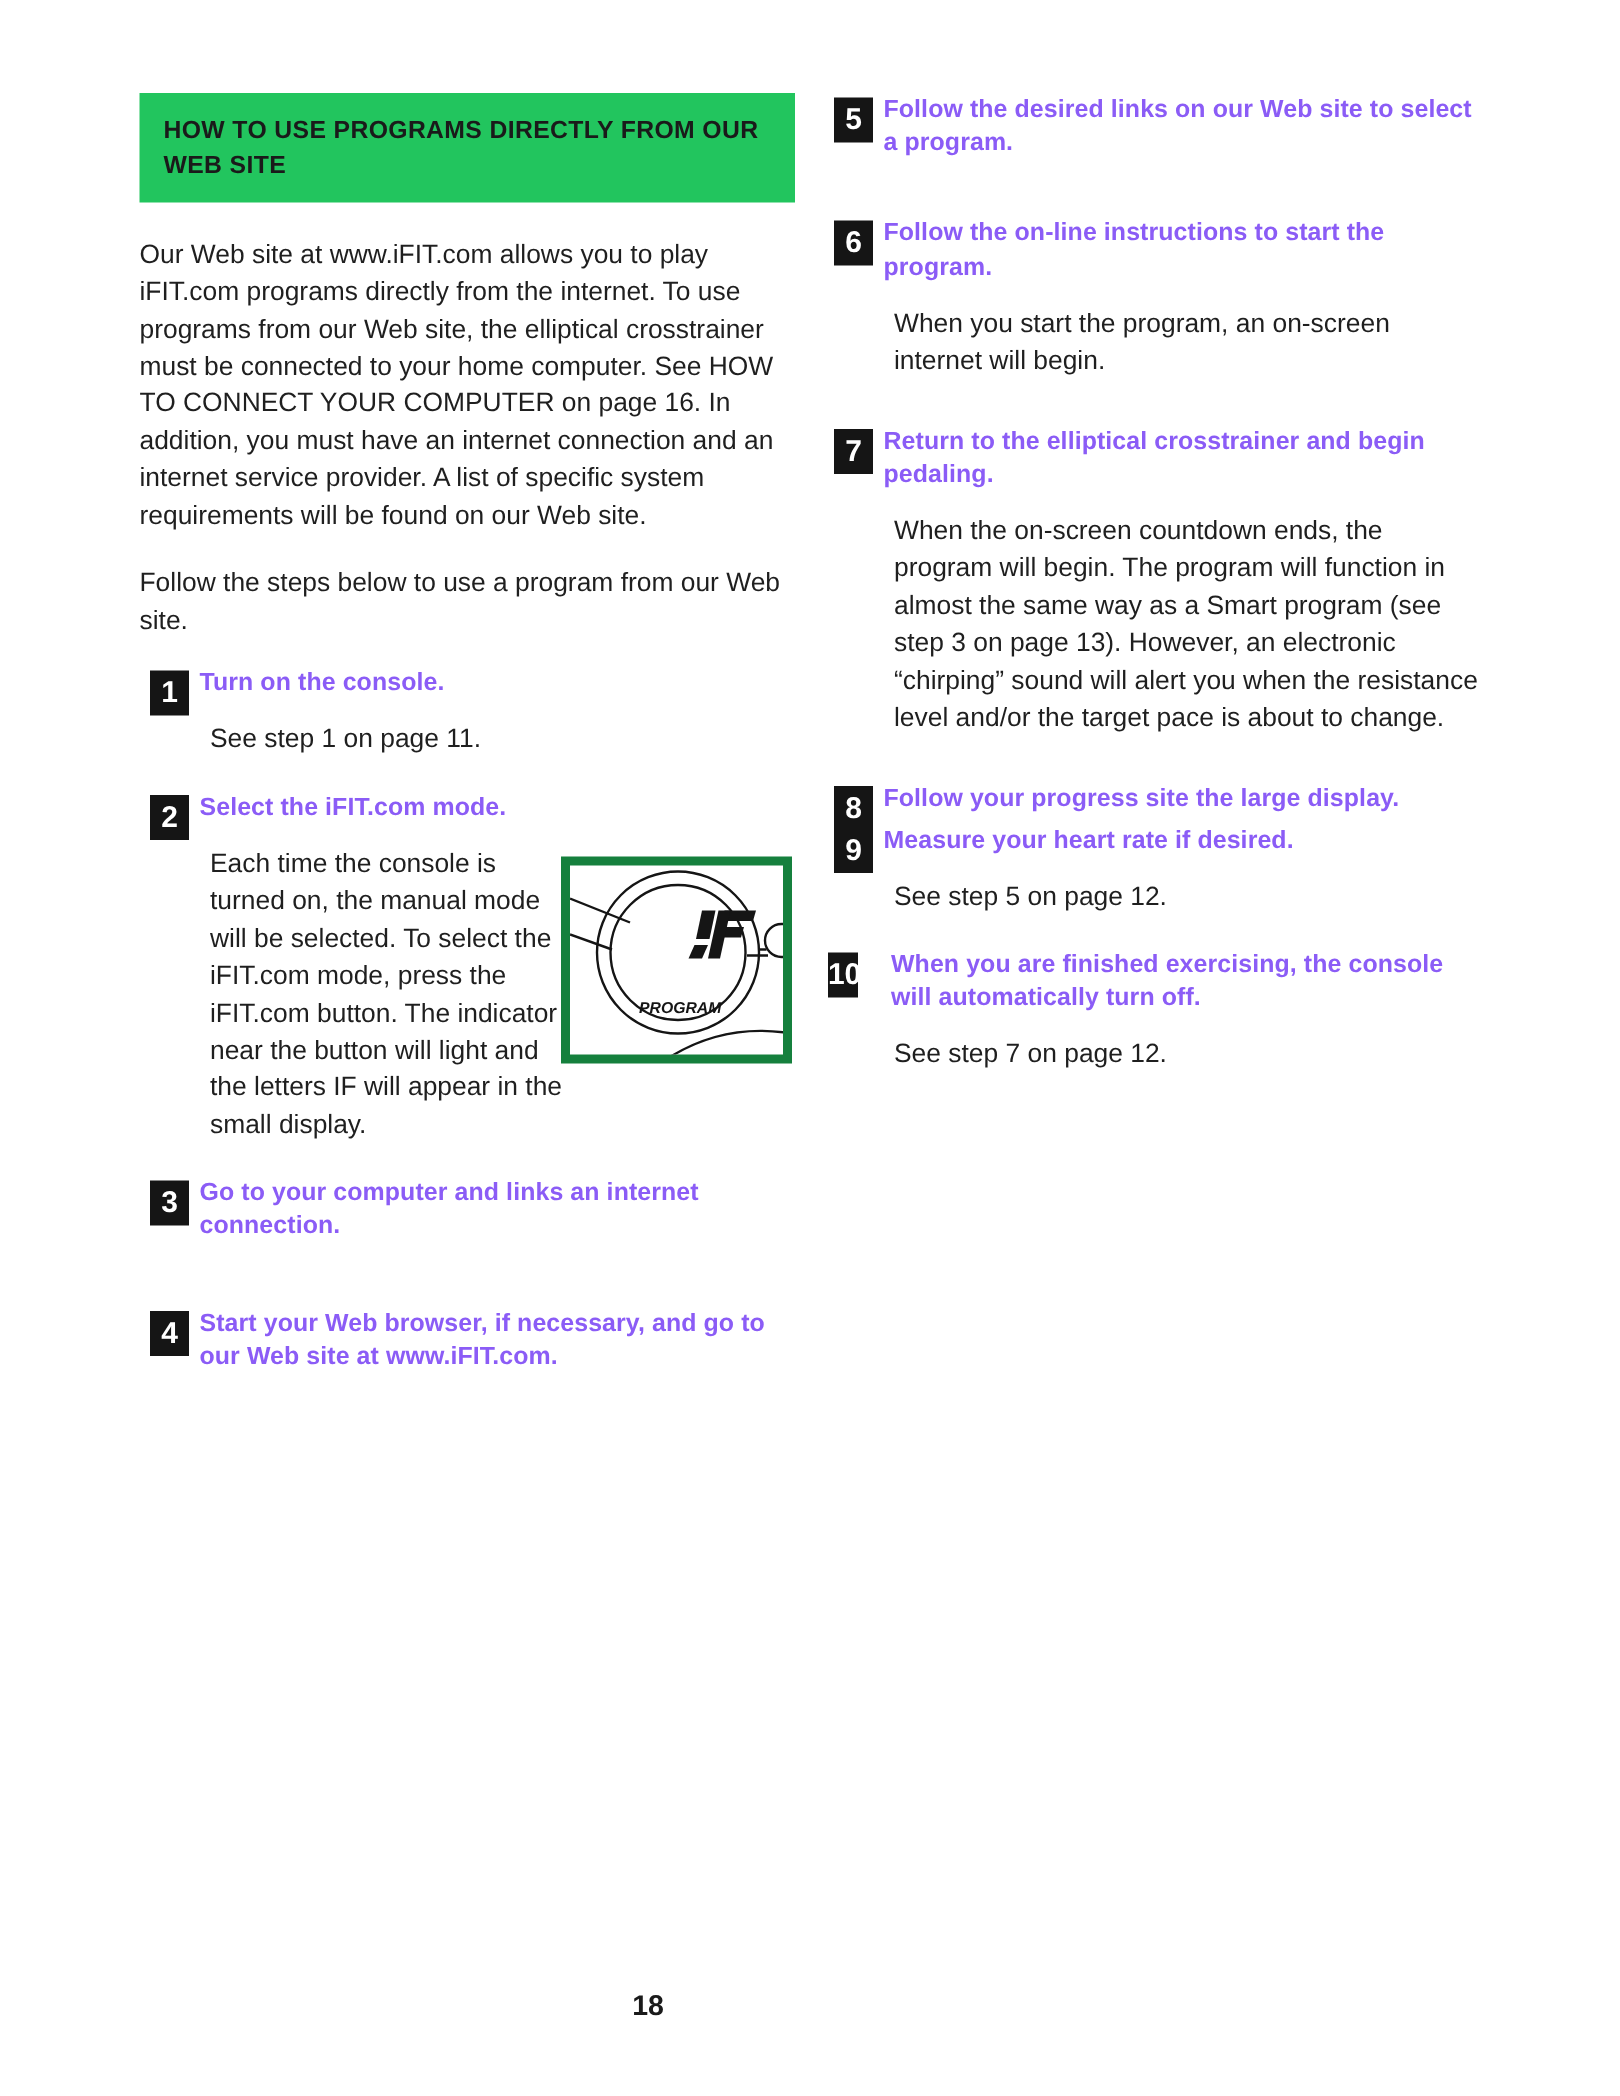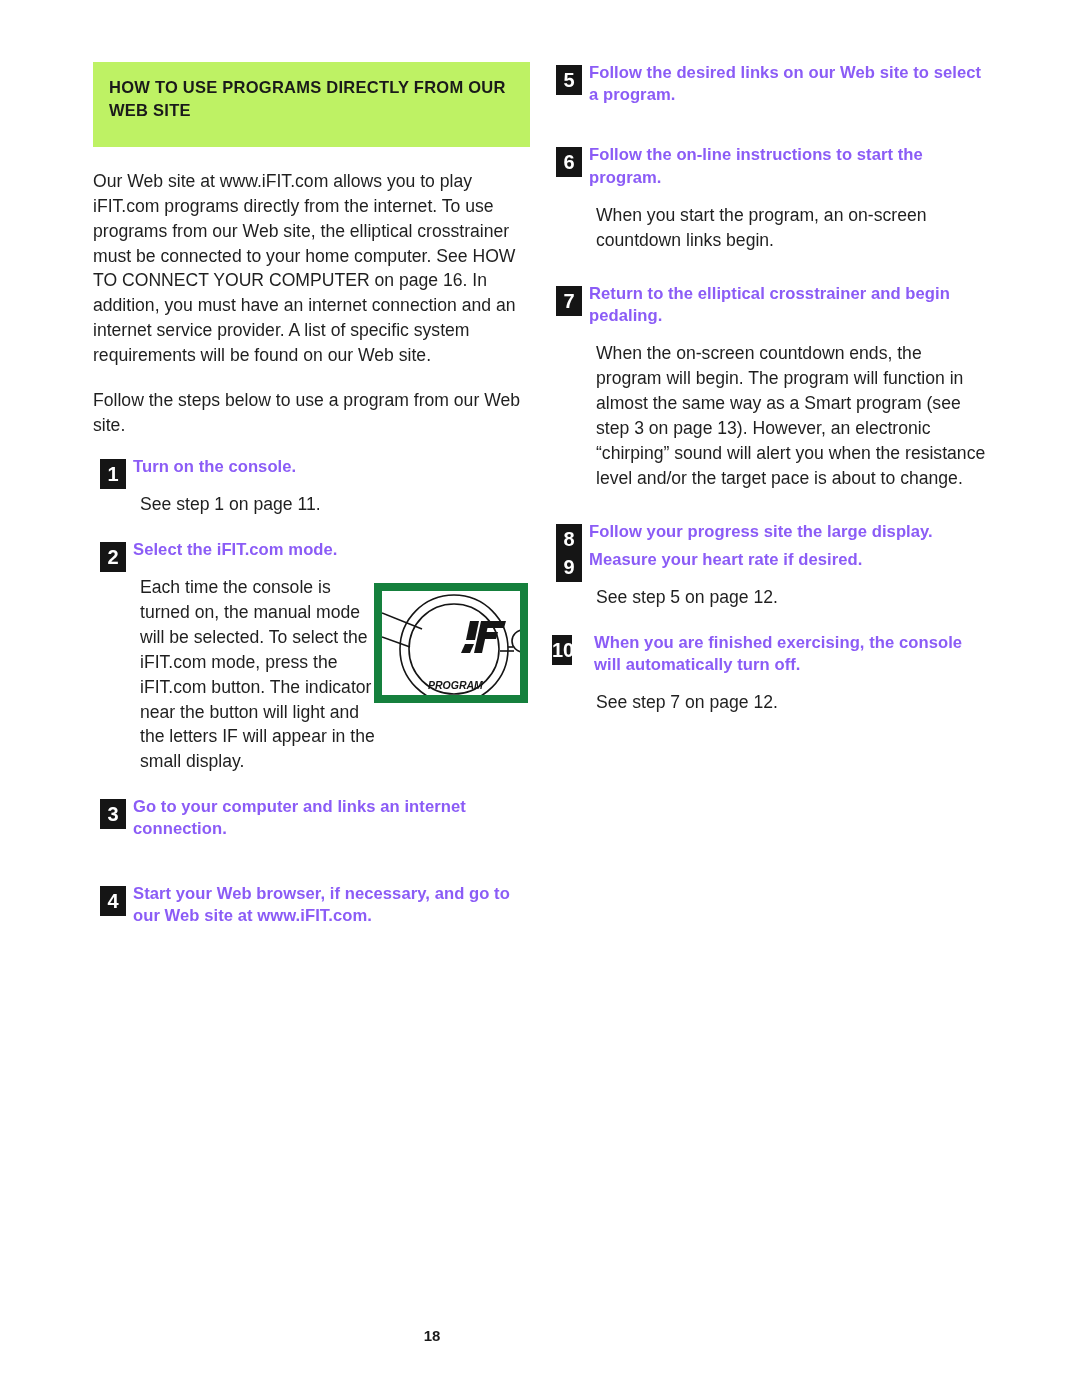--- a/index.html
+++ b/index.html
@@ -26,22 +26,22 @@
   .col {
     position: absolute;
     top: 62px;
     width: 437px;
   }
   .col-left  { left: 93px; }
   .col-right { left: 549px; }
 
   
   .section-head {
-    background: #bef264;
-    padding: 14px 16px 24px 16px;
+    background: #22c55e;
+    padding: 14px 16px 12px 16px;
     margin-bottom: 22px;
   }
   .section-head h1 {
     margin: 0;
     font-size: 16.5px;
     font-weight: bold;
     line-height: 1.42;
     letter-spacing: 0.015em;
     color: #1a1a1a;
   }
@@ -107,36 +107,36 @@
   .fig-row {
     position: relative;
     min-height: 190px;
   }
 
   .figure {
     position: absolute;
     left: 281px;
     top: 8px;
     width: 154px;
-    height: 120px;
-    border: 8px solid #15803d;
+    height: 138px;
+    border: 6px solid #15803d;
     background: #ffffff;
     box-sizing: border-box;
     overflow: hidden;
   }
   .figure svg { display: block; }
 
   
   .page-number {
     position: absolute;
     left: 0;
     top: 1327px;
     width: 864px;
     text-align: center;
-    font-size: 15px;
+    font-size: 19px;
     font-weight: bold;
     color: #1a1a1a;
   }
 </style>
 </head>
 <body>
 
 <div class="page">
 
   <div class="col col-left">
@@ -213,21 +213,21 @@
     <div class="step">
       <span class="step-num">5</span>
       <p class="step-title">Follow the desired links on our Web site to select a program.</p>
     </div>
     <div style="height:32px"></div>
 
     <div class="step">
       <span class="step-num">6</span>
       <p class="step-title">Follow the on-line instructions to start the program.</p>
     </div>
-    <p class="step-body gap-lg">When you start the program, an on-screen countdown links begin.</p>
+    <p class="step-body gap-lg">When you start the program, an on-screen internet will begin.</p>
 
     <div class="step">
       <span class="step-num">7</span>
       <p class="step-title">Return to the elliptical crosstrainer and begin pedaling.</p>
     </div>
     <p class="step-body gap-lg">When the on-screen countdown ends, the program will begin. The program will function in almost the same way as a Smart program (see step 3 on page 13). However, an electronic “chirping” sound will alert you when the resistance level and/or the target pace is about to change.</p>
 
     <div class="step">
       <span class="step-num">8</span>
       <p class="step-title">Follow your progress site the large display.</p>

